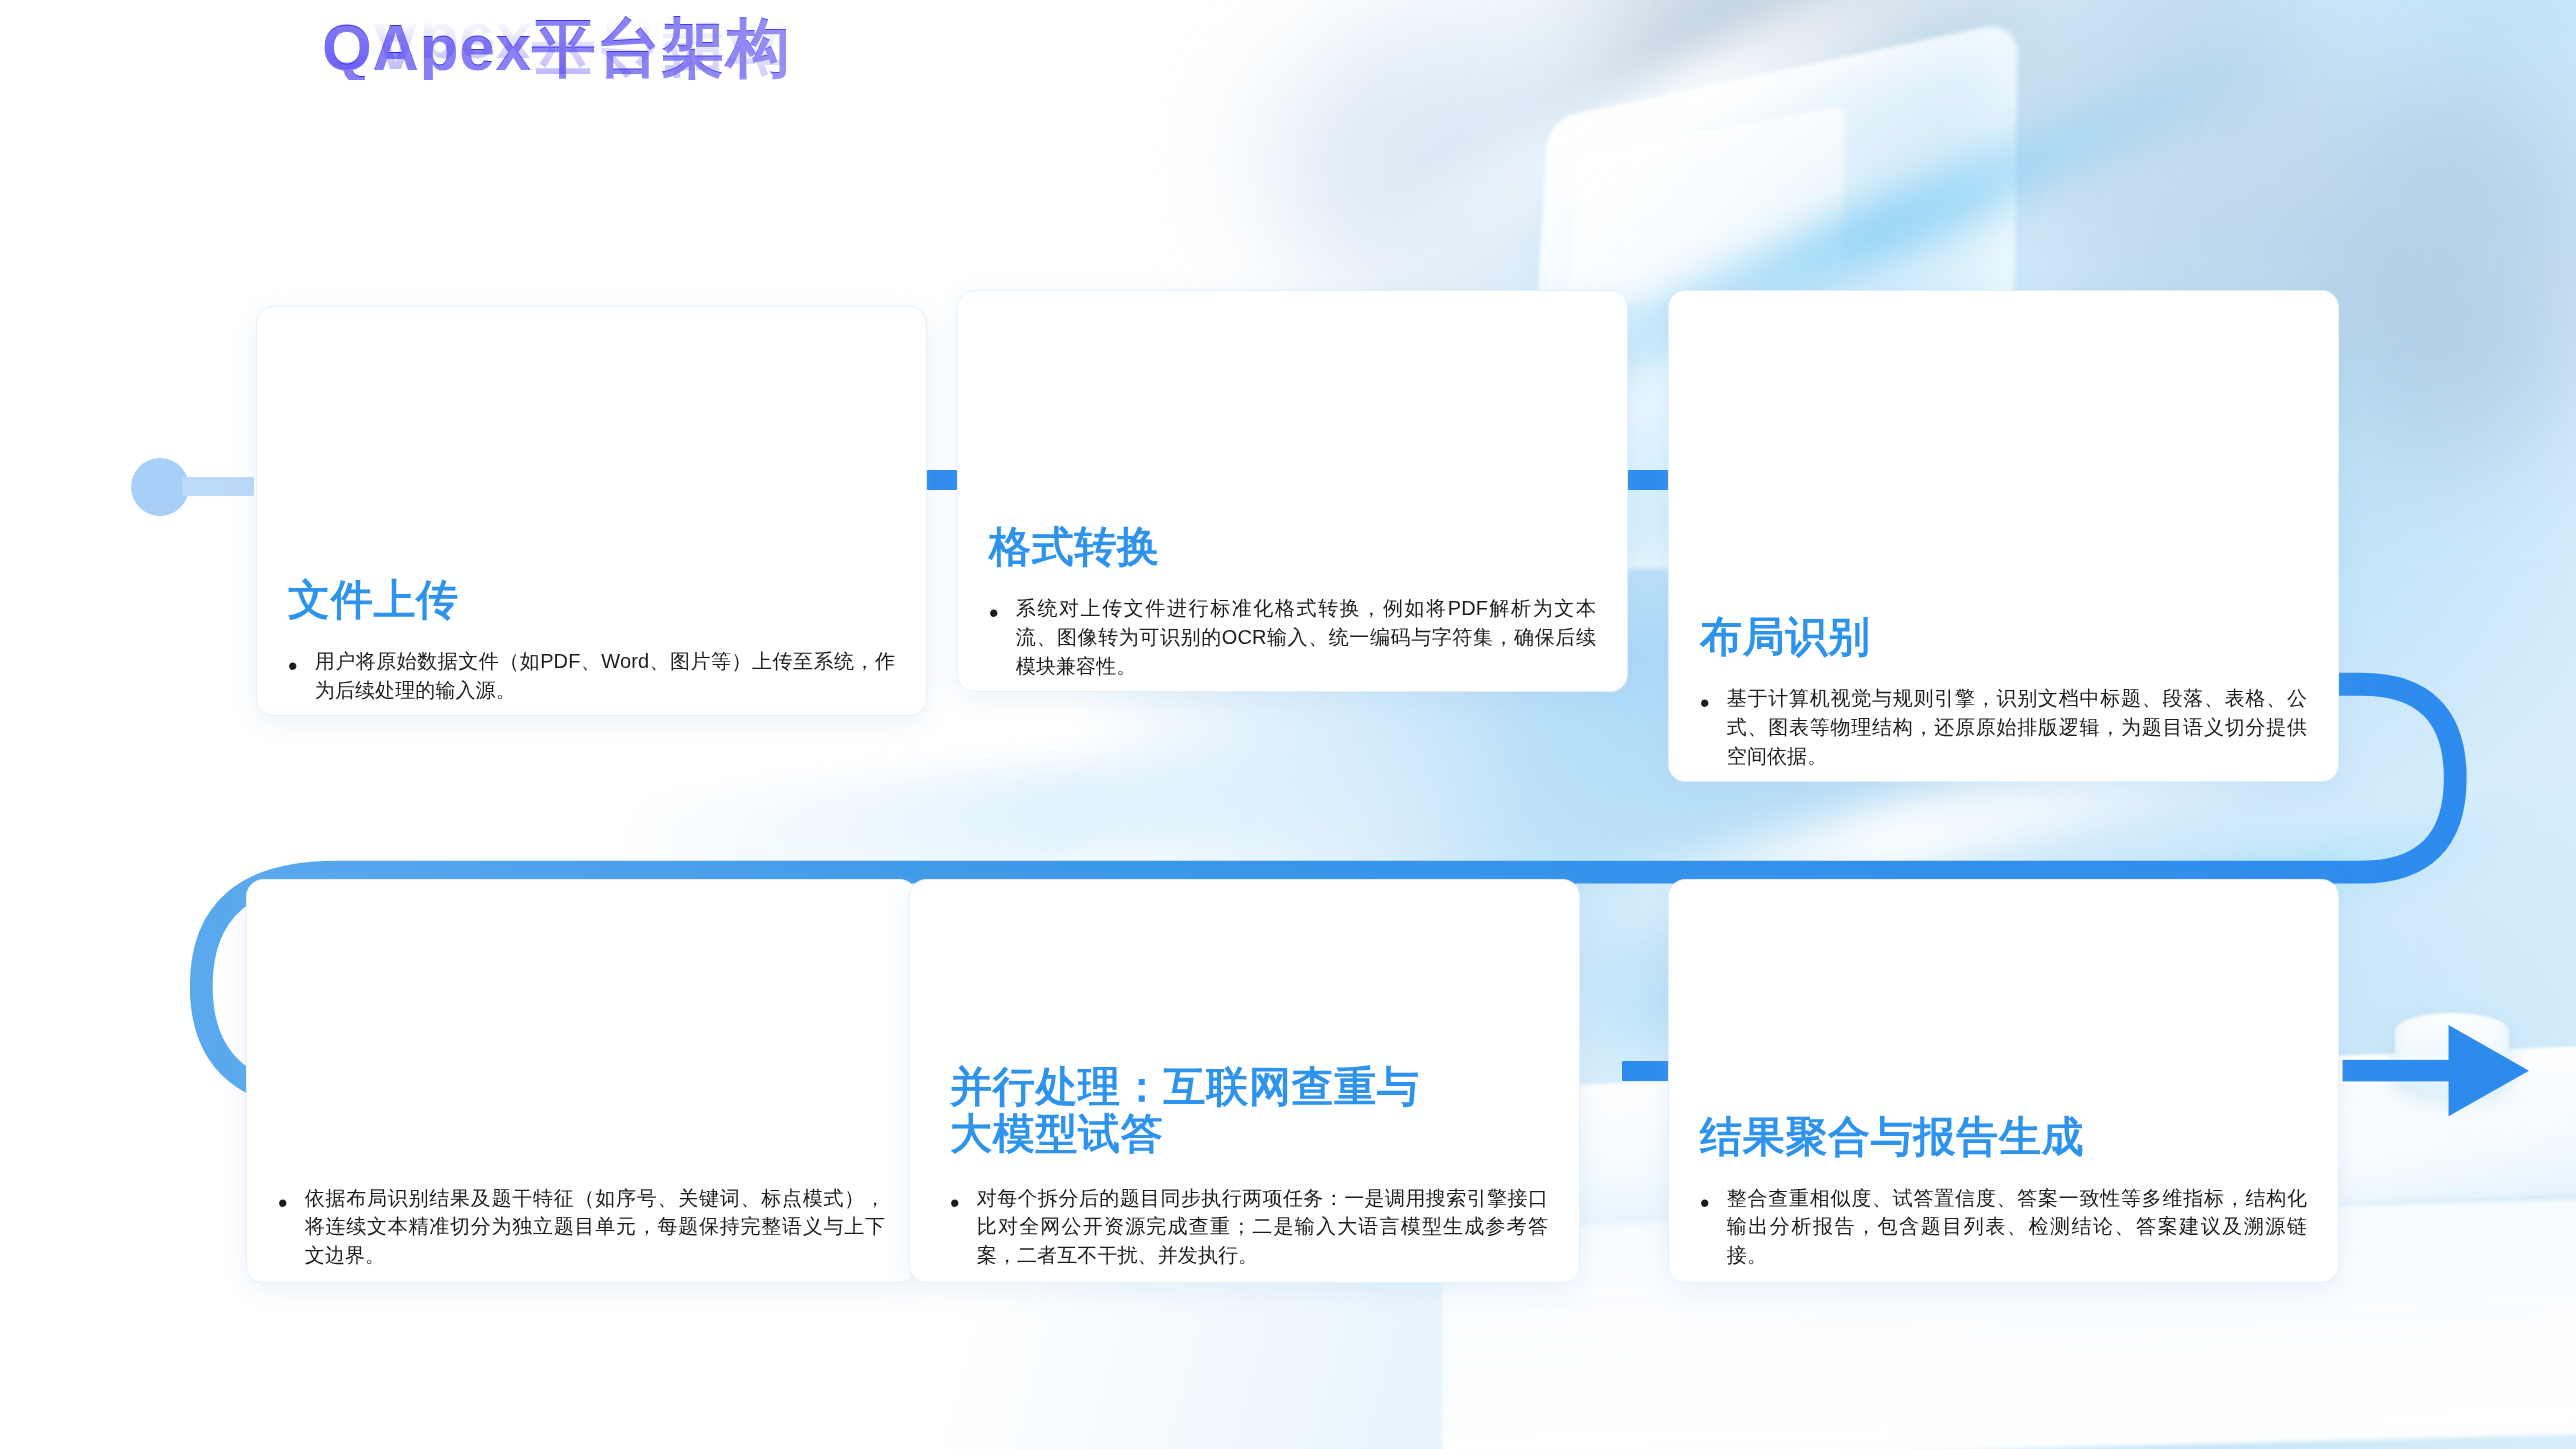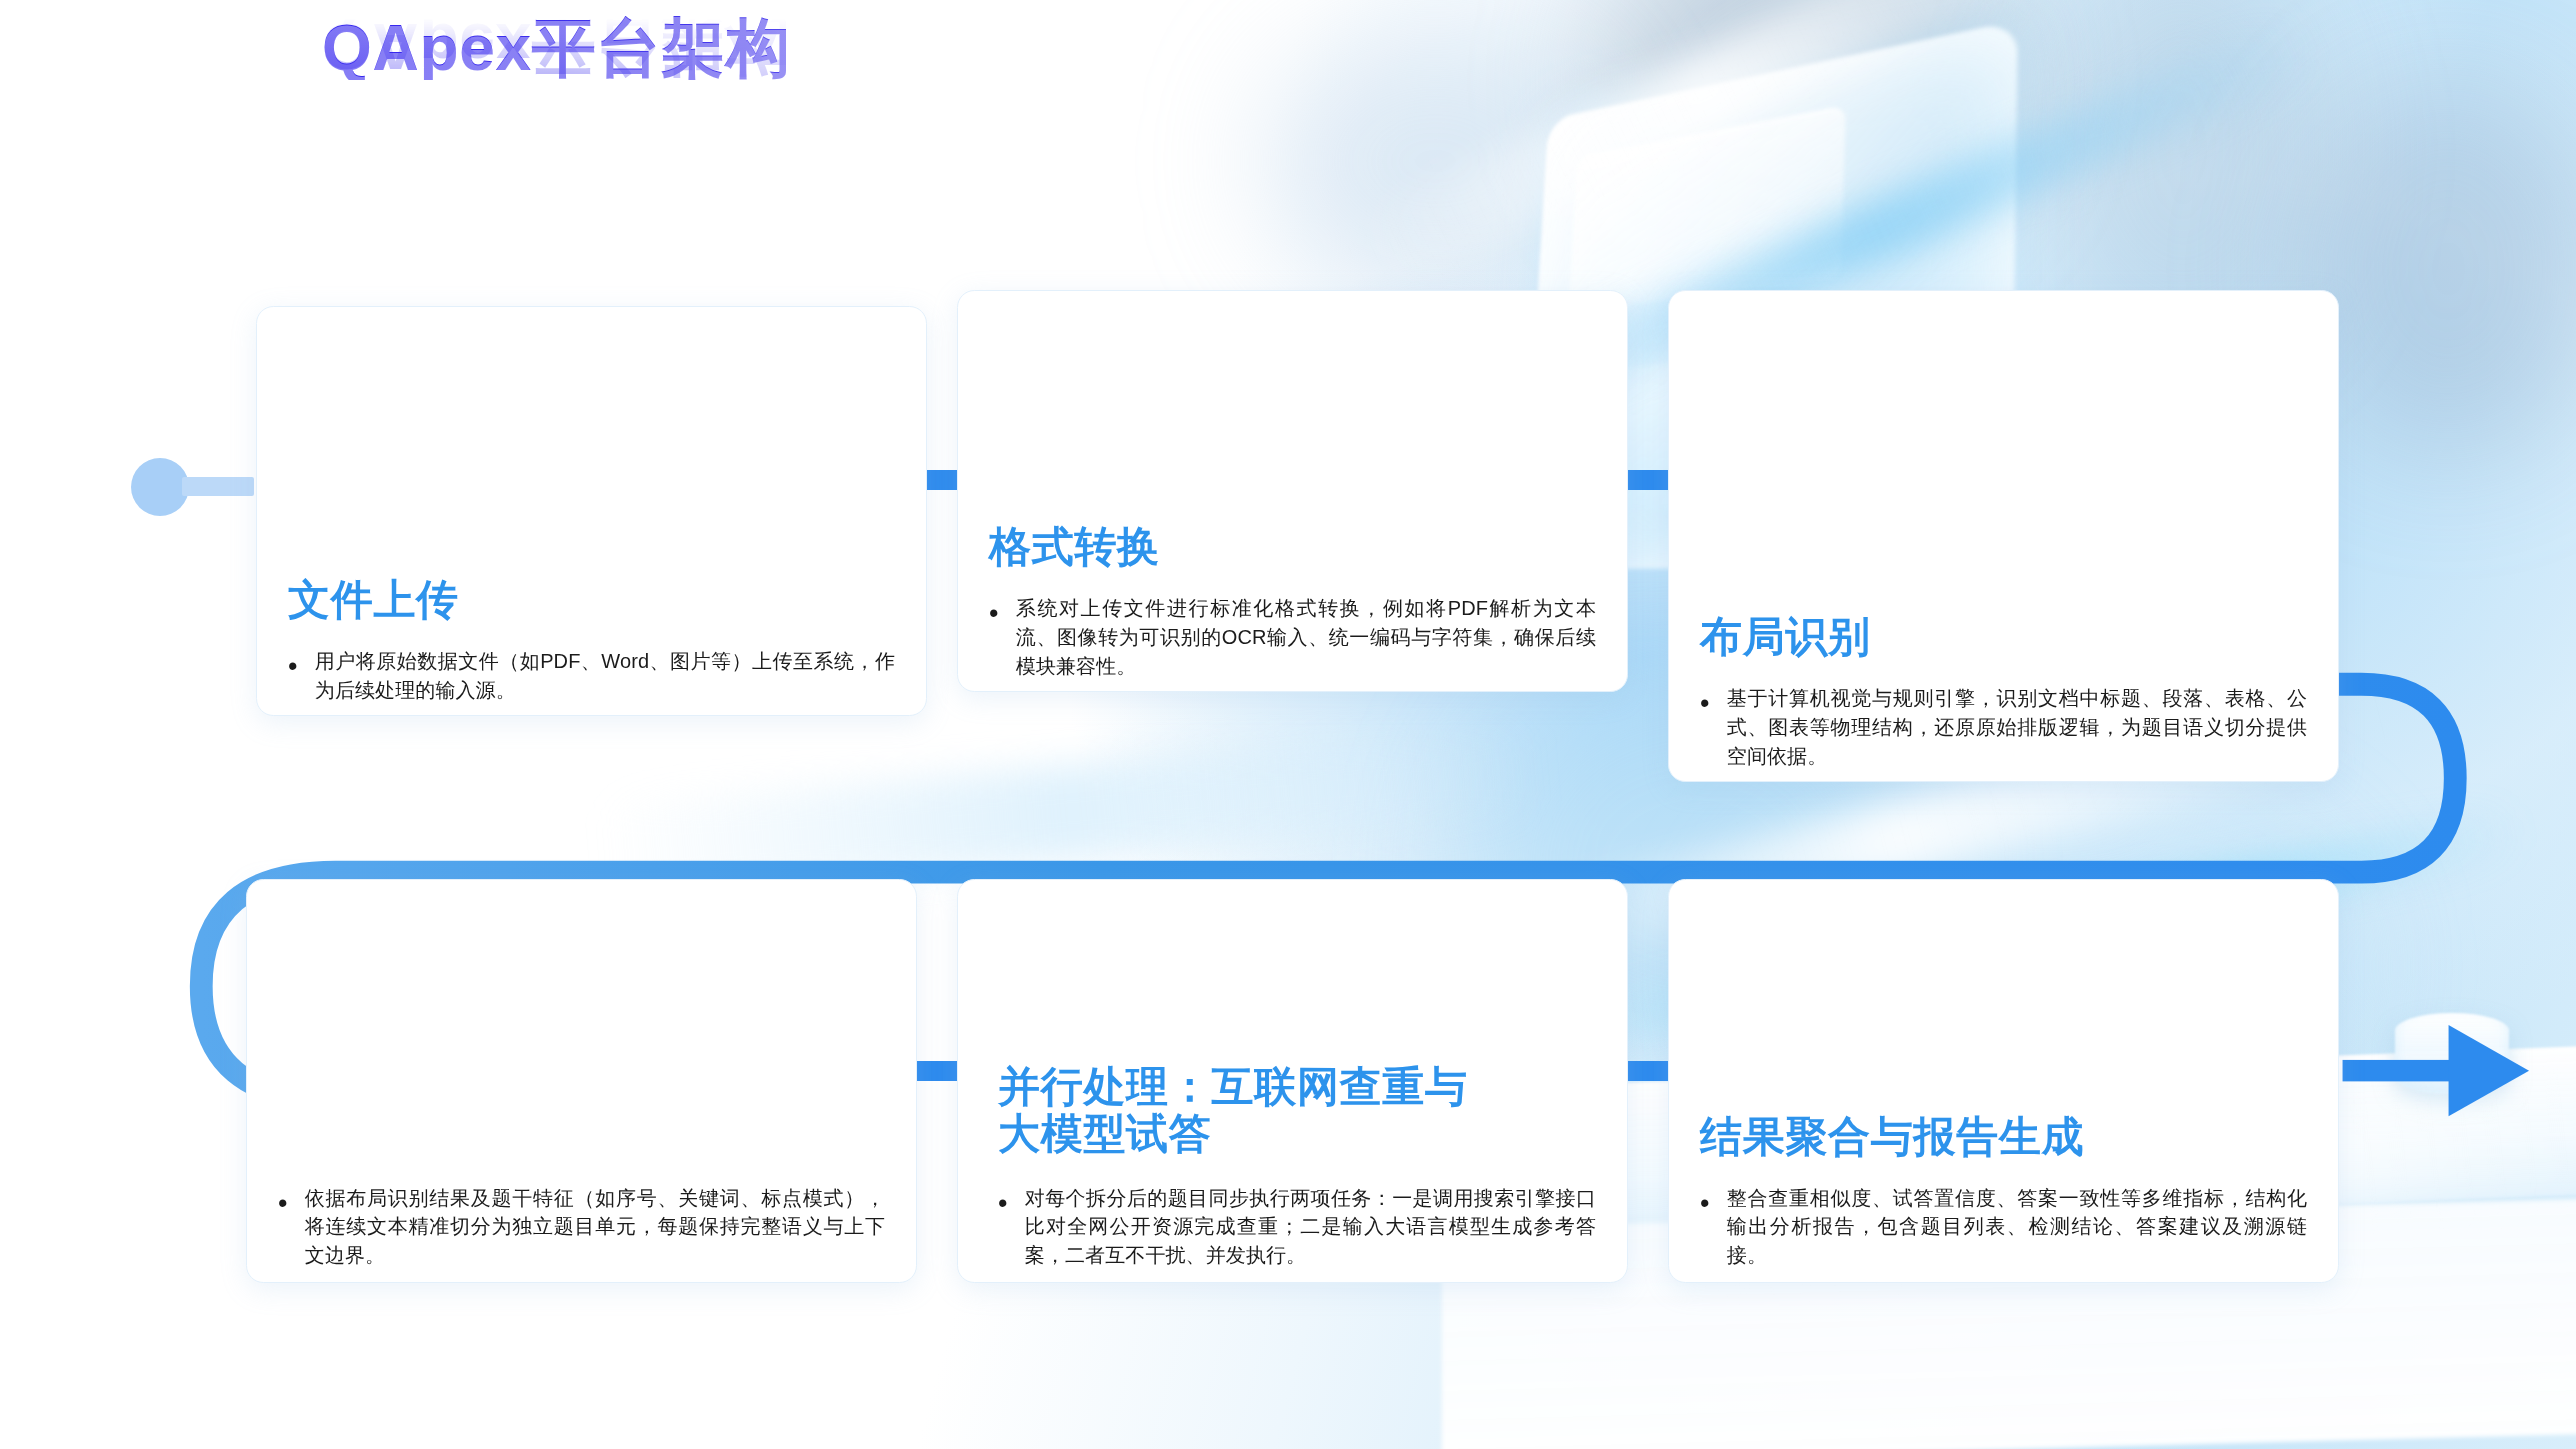--- a/index.html
+++ b/index.html
@@ -199,21 +199,21 @@
     overflow: hidden;
   }
 
   .card-top { justify-content: flex-end; padding-bottom: 10.7px; }
   .card-bot { justify-content: flex-end; padding-bottom: 12px; }
 
   .c1 { left: 256px;  top: 290px;  width: 671px; height: 410px; margin-top: 16px; }
   .c2 { left: 957px; top: 290px;  width: 671px; height: 402px; }
   .c3 { left: 1668px; top: 290px;  width: 671px; height: 492px; }
   .c4 { left: 246px;  top: 879px; width: 671px; height: 404px; }
-  .c5 { left: 957px; top: 879px; width: 671px; height: 404px; padding-left: 40px; }
+  .c5 { left: 909px; top: 879px; width: 671px; height: 404px; padding-left: 40px; }
   .c6 { left: 1668px; top: 879px; width: 671px; height: 404px; }
 
   .card-title {
     color: #2d93ec;
     font-size: 42px;
     font-weight: bold;
     line-height: 1.12;
     letter-spacing: 0.7px;
     margin-bottom: 24px;
     white-space: pre-line;

